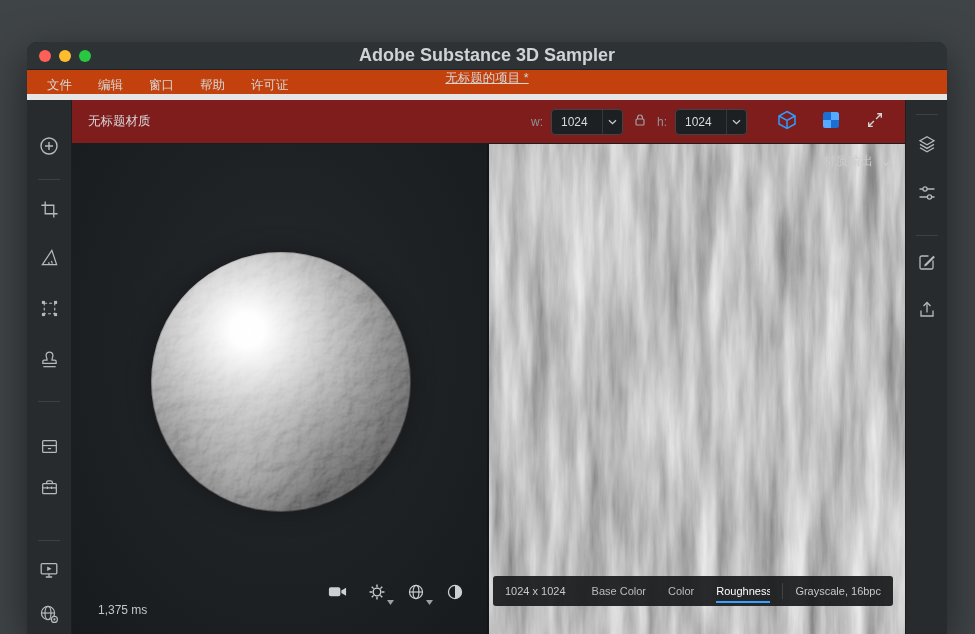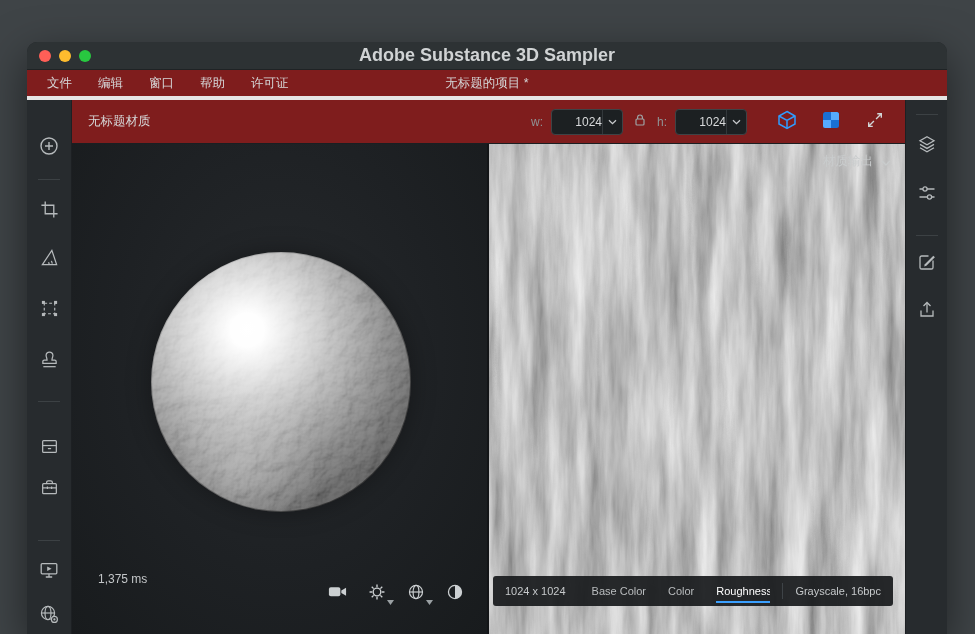--- a/index.html
+++ b/index.html
@@ -13,44 +13,44 @@
   
   .titlebar { height:28px; flex:none; background:#2d3234; border-bottom:1px solid #1f2325;
               display:flex; align-items:center; position:relative; }
   .traffic { display:flex; gap:8px; padding-left:12px; z-index:2; }
   .tl { width:12px; height:12px; border-radius:50%; display:inline-block; }
   .tl.red{ background:#ff5f57; } .tl.yellow{ background:#febc2e; } .tl.green{ background:#28c840; }
   .win-title { position:absolute; left:0; right:0; text-align:center; font-size:18px;
                font-weight:bold; color:#d0d3d4; }
 
   
-  .menubar { height:30px; flex:none; background:#7f1d1d; border-bottom:4px solid #e5e5e5;
-             display:flex; align-items:center; padding-left:7px; position:relative; }
+  .menubar { height:30px; flex:none; background:#c2410c; border-bottom:6px solid #e5e5e5;
+             display:flex; padding-left:7px; position:relative; }
   .menu-item { padding:0 13px; font-size:12.5px; color:#d6d8d9; line-height:30px; cursor:default; }
-  .project-title { position:absolute; left:50%; transform:translateX(-50%); font-size:12.5px; color:#d4d6d7; }
+  .project-title { position:absolute; left:50%; transform:translateX(-50%); font-size:12.5px; color:#d4d6d7;text-decoration:underline; }
 
   
   .main { flex:1; display:flex; min-height:0; }
 
   .left-sidebar { width:45px; flex:none; background:#272b2e; border-right:1px solid #1d2023;
                   display:flex; flex-direction:column; align-items:center; padding-top:36px; }
   .tool { width:24px; height:24px; display:flex; align-items:center; justify-content:center; color:#b6babc; }
   .sb-div { width:22px; height:1px; background:#3c4144; flex:none; }
 
   .center { flex:1; display:flex; flex-direction:column; min-width:0; }
 
   
   .toolbar { height:44px; flex:none; background:#7f1d1d; border-bottom:1px solid #1b1e21;
              display:flex; align-items:center; padding:0 16px; }
   .material-name { font-size:12.5px; color:#d6d8d9; }
   .size-group { margin-left:auto; display:flex; align-items:center; gap:8px; }
   .dim-label { font-size:12px; color:#8f9496; }
   .dropdown { width:72px; height:26px; background:#1c2022; border:1px solid #3e4346; border-radius:4px;
               display:flex; align-items:center; cursor:pointer; }
-  .dropdown .val { flex:1; padding-left:9px; font-size:12px; color:#d8dadb;text-align:right; }
+  .dropdown .val { flex:1; padding-left:9px; font-size:12px; color:#d8dadb; }
   .dropdown .chev { width:20px; height:100%; display:flex; align-items:center; justify-content:center;
                     border-left:1px solid #33383b; }
   .lockbtn { color:#9ea3a5; display:flex; padding:0 2px; }
   .view-toggles { display:flex; align-items:center; gap:20px; margin-left:28px; margin-right:2px; }
   .vt { width:24px; height:24px; display:flex; align-items:center; justify-content:center; }
   .blue { color:#2f9cff; }
   .lightgray { color:#d2d5d6; }
 
   
   .viewports { flex:1; display:flex; min-height:0; }
@@ -62,21 +62,21 @@
 
   .sphere { position:absolute; left:79px; top:108px; width:260px; height:260px; border-radius:50%;
     background:
       radial-gradient(circle at 34% 84%, rgba(228,228,228,0.30) 0%, rgba(228,228,228,0) 30%),
       radial-gradient(circle at 37% 30%, #ffffff 0%, #fdfdfd 7%, #e4e4e4 15%, #bdbdbd 27%,
                       #909090 41%, #646464 56%, #424242 71%, #2b2b2b 85%, #1e1e1e 100%);
     box-shadow:0 0 24px rgba(0,0,0,.35); }
   .sphere-bump { position:absolute; inset:0; width:100%; height:100%; border-radius:50%;
                  mix-blend-mode:soft-light; opacity:.85; }
 
-  .render-time { position:absolute; left:26px; bottom:48px; font-size:12px; color:#c3c6c8; }
+  .render-time { position:absolute; left:26px; bottom:17px; font-size:12px; color:#c3c6c8; }
   .vp3d-tools { position:absolute; right:22px; bottom:28px; display:flex; align-items:center; gap:19px; color:#ccd0d2; }
   .ti { position:relative; display:flex; }
   .caret { position:absolute; right:-7px; bottom:-3px; }
 
   .output-menu { position:absolute; top:9px; right:14px; display:flex; align-items:center; gap:8px;
                  font-size:12.5px; color:#c9cccd; cursor:pointer; }
 
   .channel-bar { position:absolute; left:4px; right:12px; bottom:28px; height:30px;
                  background:rgba(25,27,29,0.93); border-radius:3px;
                  display:flex; align-items:center; padding:0 12px; }

